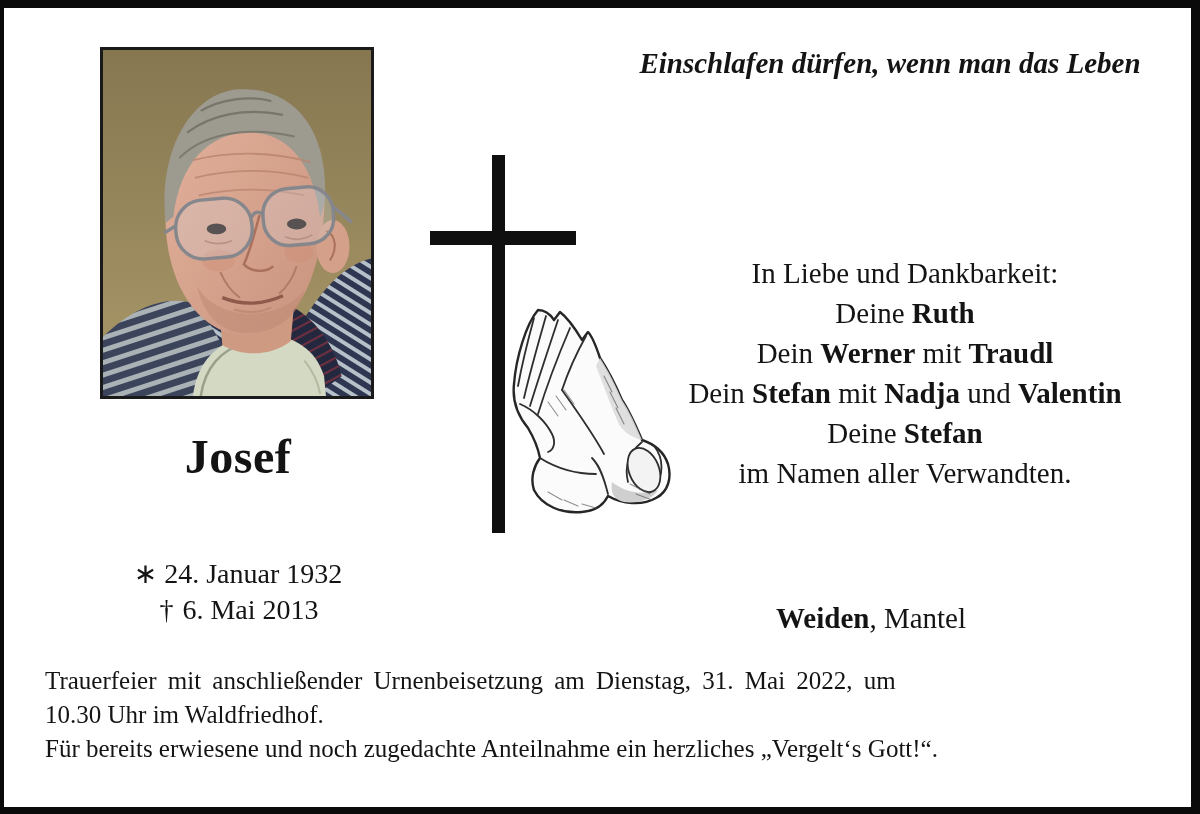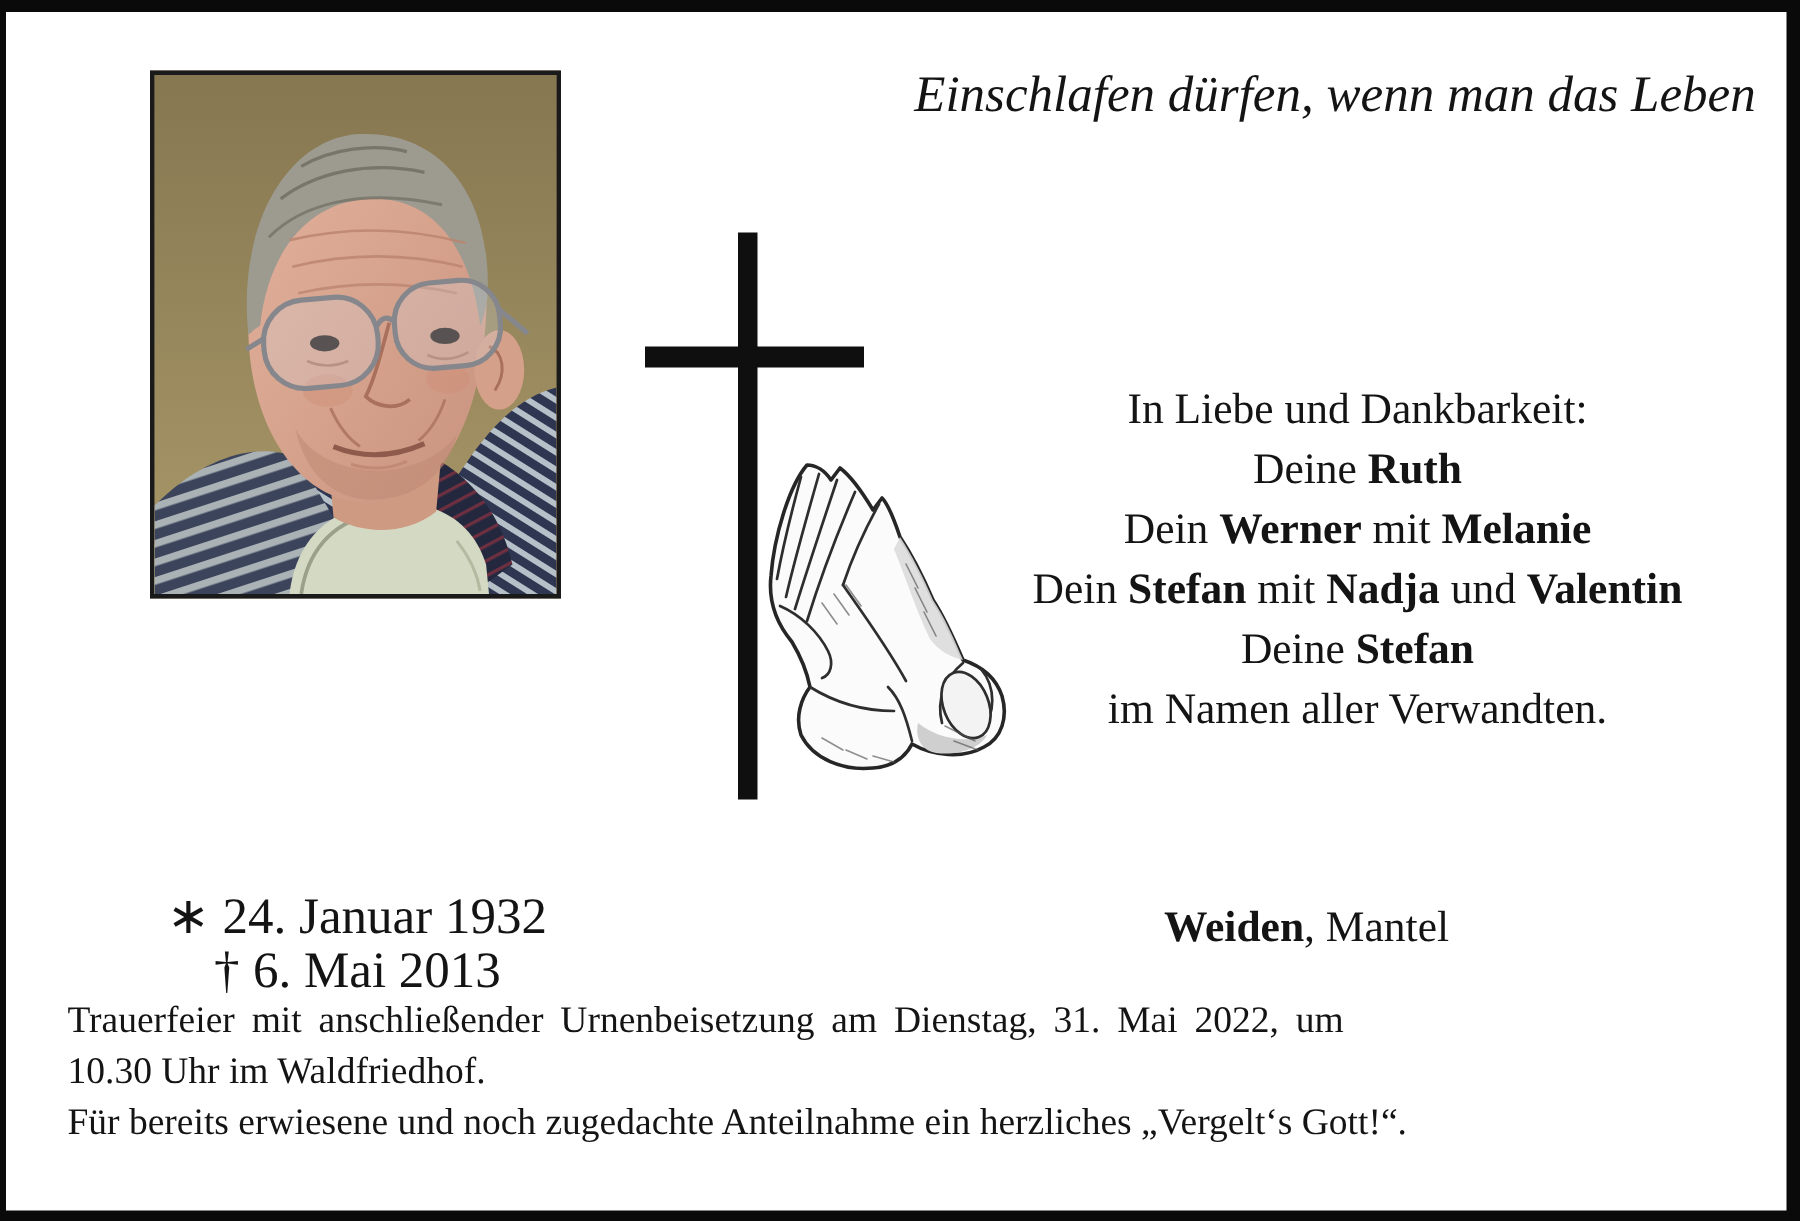--- a/index.html
+++ b/index.html
@@ -9,37 +9,37 @@
   .edge{position:absolute;background:#0a0a0a;}
   .edge-top{left:0;top:0;width:1200px;height:8px;}
   .edge-bottom{left:0;bottom:0;width:1200px;height:7px;}
   .edge-left{left:0;top:0;width:4px;height:814px;}
   .edge-right{right:0;top:0;width:9px;height:814px;}
 
   .photo{position:absolute;left:100px;top:47px;width:268px;height:346px;border:3px solid #1a1a1a;background:#8d7d57;}
   .photo svg{display:block;width:100%;height:100%;}
 
   .quote{position:absolute;left:590px;top:46px;width:600px;text-align:center;
-         font-style:italic;font-weight:normal;font-size:34px;line-height:35px;}
+         font-style:italic;font-weight:bold;font-size:29px;line-height:35px;}
 
   .cross-v{position:absolute;left:492px;top:155px;width:13px;height:378px;background:#0f0f0f;}
   .cross-h{position:absolute;left:430px;top:231px;width:146px;height:14px;background:#0f0f0f;}
 
   .hands{position:absolute;left:504px;top:306px;width:170px;height:212px;}
   .hands svg{display:block;width:100%;height:100%;}
 
   .family{position:absolute;left:608px;top:253px;width:594px;text-align:center;
           font-size:29px;line-height:40px;}
   .family b{font-weight:bold;margin-top:36px;}
 
   .name{position:absolute;left:38px;top:428px;width:400px;text-align:center;
         font-weight:bold;font-size:48px;line-height:58px;letter-spacing:0.5px;}
 
-  .dates{position:absolute;left:38px;top:594px;width:400px;text-align:center;
-         font-size:34px;line-height:36px;}
+  .dates{position:absolute;left:38px;top:556px;width:400px;text-align:center;
+         font-size:28px;line-height:36px;}
   .dates .sym{display:inline-block;min-width:18px;}
 
   .place{position:absolute;left:676px;top:602px;width:390px;text-align:center;font-size:29px;}
   .place b{font-weight:bold;}
 
   .footer{position:absolute;left:45px;top:664px;width:1122px;font-size:25px;line-height:34px;}
   .footer .l1{word-spacing:5px;}
 </style>
 </head>
 <body>
@@ -164,27 +164,28 @@
           <path d="M78,198 l14,4"></path>
         <path d="M126,178 l20,10"></path>
           <path d="M132,188 l16,6"></path>
       </g>
     </svg>
   </div>
 
   <div class="family">
     <div>In Liebe und Dankbarkeit:</div>
     <div><span>Deine </span><b>Ruth</b></div>
-    <div><span>Dein </span><b>Werner</b><span> mit </span><b>Melanie</b></div>
+    <div><span>Dein </span><b>Werner</b><span> mit </span><b>Traudl</b></div>
     <div><span>Dein </span><b>Stefan</b><span> mit </span><b>Nadja</b><span> und </span><b>Valentin</b></div>
     <div><span>Deine </span><b>Stefan</b></div>
     <div>im Namen aller Verwandten.</div>
   </div>
 
   <div class="name">
+    <div>Josef</div>
   </div>
 
   <div class="dates">
     <div><span class="sym">∗</span> <span>24. Januar 1932</span></div>
     <div><span class="sym">†</span> <span>6. Mai 2013</span></div>
   </div>
 
   <div class="place"><b>Weiden</b><span>, Mantel</span></div>
 
   <div class="footer">

